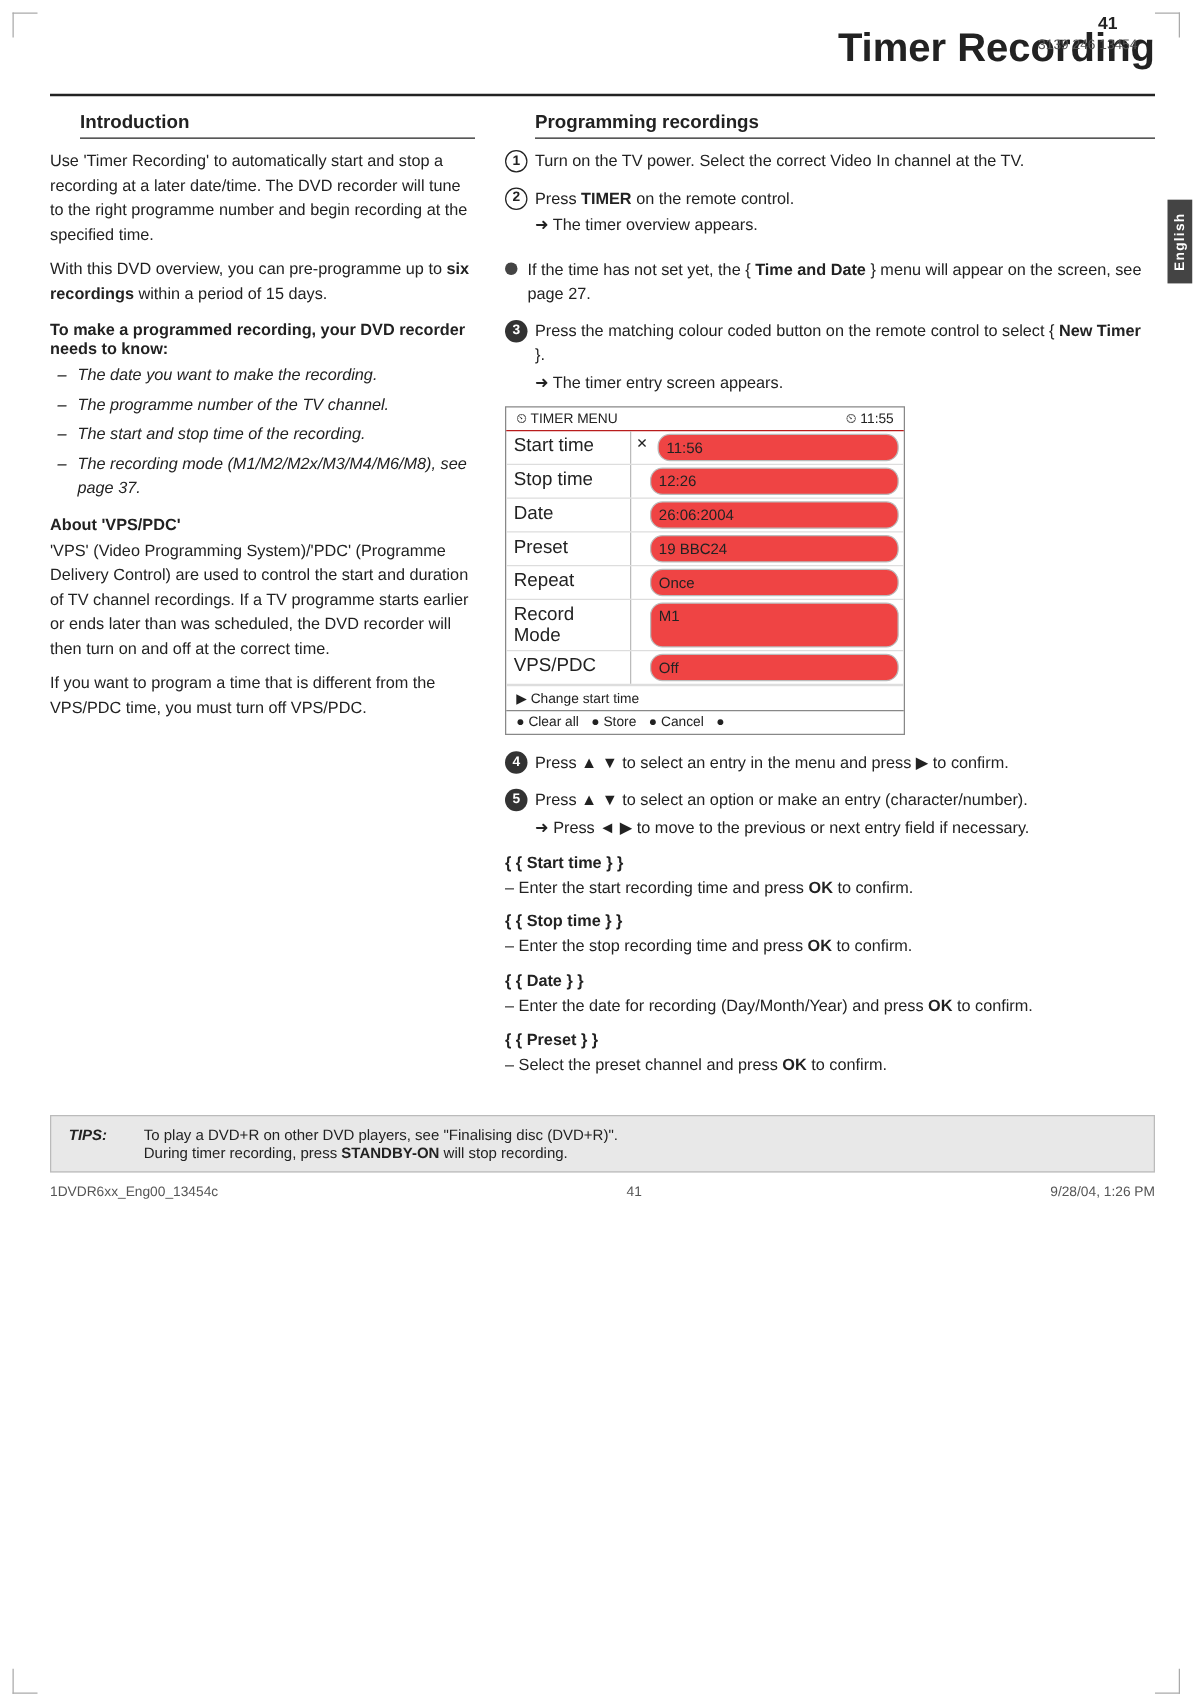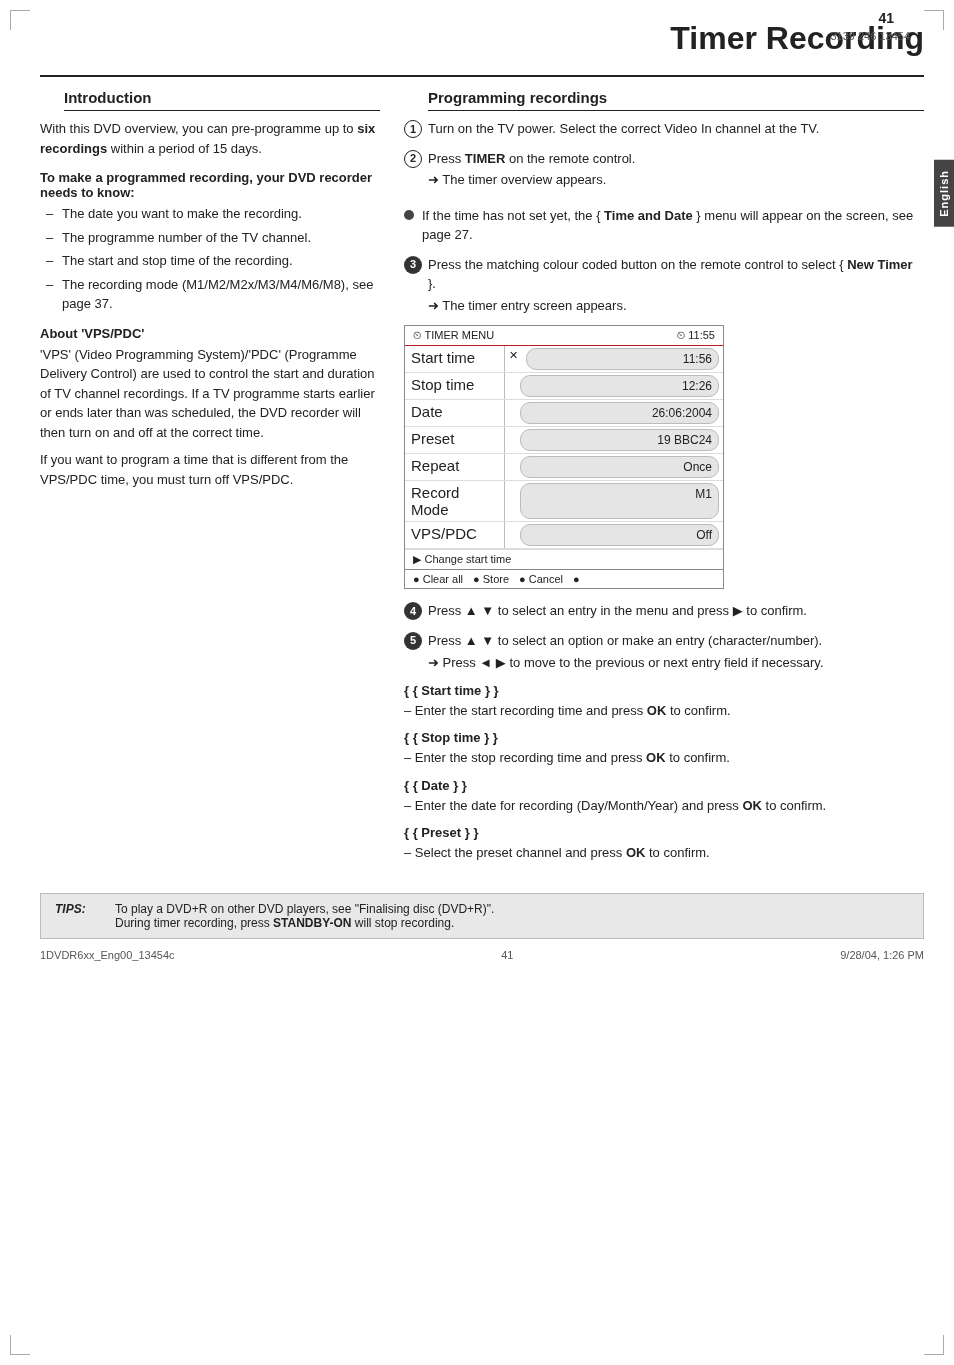--- a/index.html
+++ b/index.html
@@ -93,20 +93,21 @@
 
     p {
       margin-bottom: 8px;
       line-height: 1.5;
       font-size: 13px;
     }
 
     ul.dash-list {
       list-style: none;
       padding-left: 6px;
+      font-style: italic;
     }
     ul.dash-list li {
       padding-left: 16px;
       position: relative;
       margin-bottom: 4px;
       font-size: 13px;
       line-height: 1.5;
     }
     ul.dash-list li::before {
       content: '–';
@@ -201,23 +202,22 @@
     .timer-menu-arrow {
       padding: 3px 4px;
       font-size: 11px;
     }
     .timer-menu-value {
       flex: 1;
       padding: 3px 6px;
       font-size: 12px;
       border: 1px solid #bbb;
       margin: 2px 4px;
-      background: #e5e5e5;
+      background: #ef4444;
       border-radius: 10px;
-      text-align: right;
     }
     .timer-menu-footer {
       border-top: 1px solid #888;
       display: flex;
       gap: 10px;
       padding: 3px 8px;
       font-size: 11px;
       align-items: flex-start;
     }
     .timer-menu-footer-top {
@@ -279,20 +279,21 @@
 
   <div class="page-title-bar">
     <span class="page-title">Timer Recording</span>
   </div>
 
   <div class="two-col">
 
     <div class="col-left">
       <div class="section-title">Introduction</div>
 
+      <p>Use 'Timer Recording' to automatically start and stop a recording at a later date/time.  The DVD recorder will tune to the right programme number and begin recording at the specified time.</p>
 
       <p>
         <span>With this DVD overview, you can pre-programme up to </span><b>six recordings</b><span> within a period of 15 days.</span>
       </p>
 
       <div class="section-subtitle">To make a programmed recording, your DVD recorder needs to know:</div>
 
       <ul class="dash-list">
         <li>The date you want to make the recording.</li>
         <li>The programme number of the TV channel.</li>

